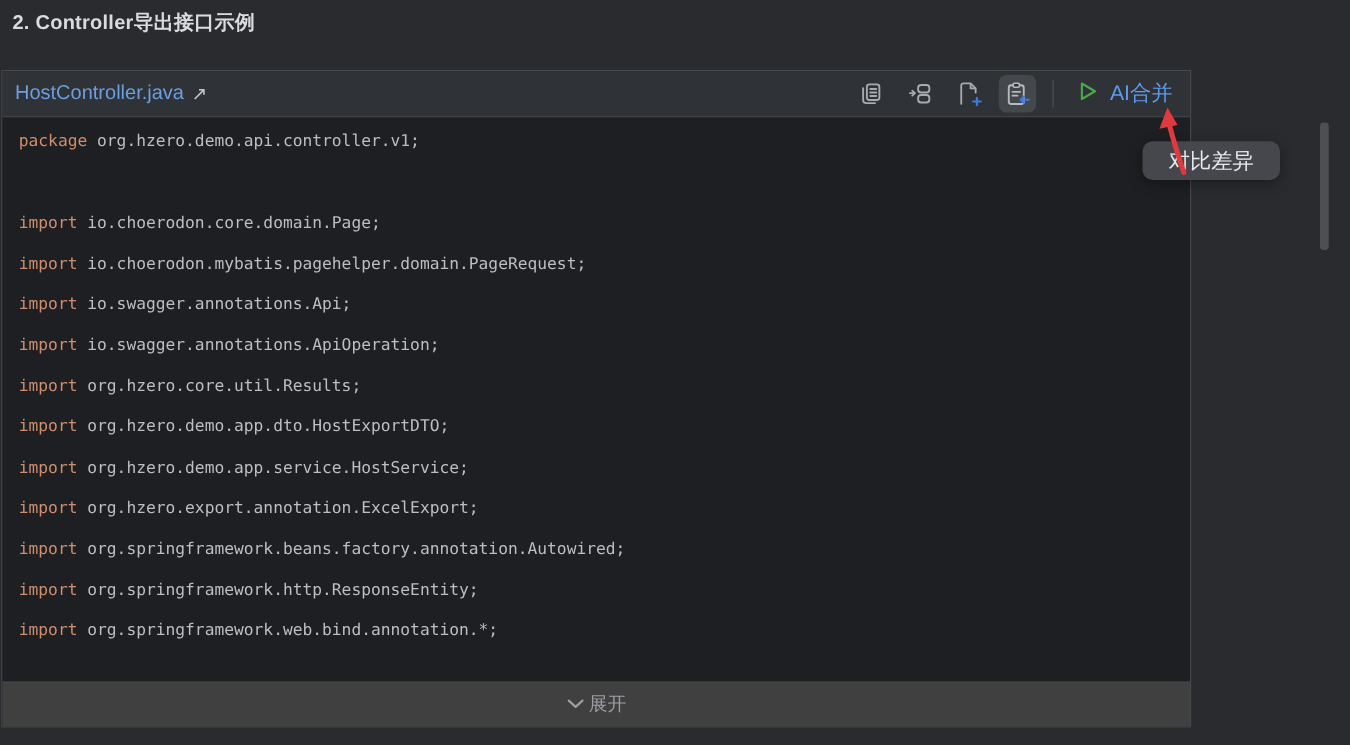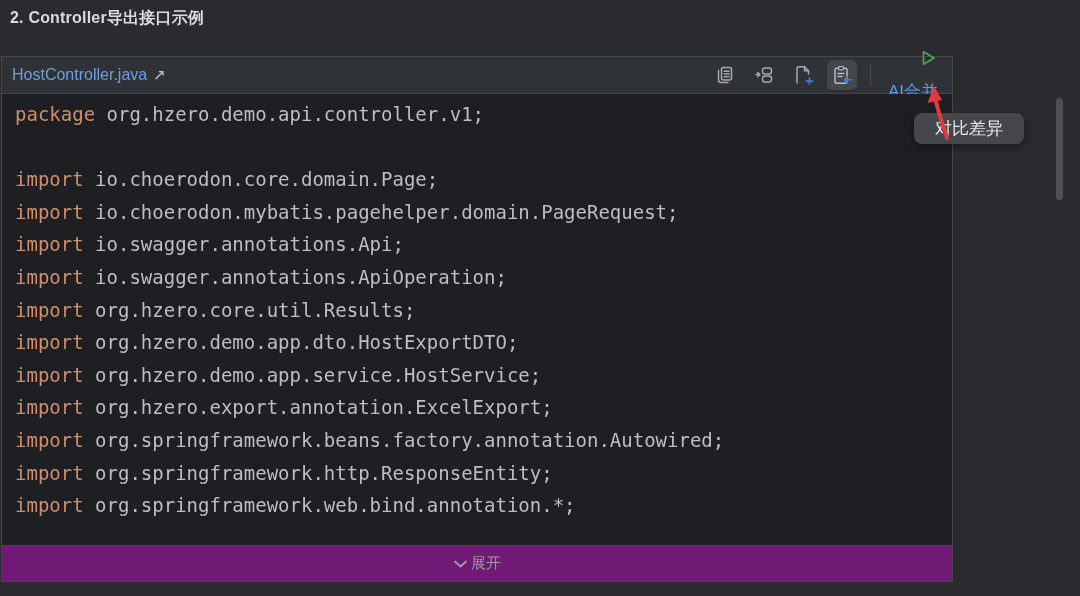--- a/index.html
+++ b/index.html
@@ -61,48 +61,47 @@
   }
   .tb-btn.active { background: #44474b; }
   .tb-btn svg { display: block; }
   .tb-divider {
     width: 1px; height: 22px;
     background: #4c4e52;
     margin: 0 4px;
   }
   .ai-merge {
     display: flex;
-    align-items: flex-end;
+    align-items: flex-start;
     gap: 8px;
     cursor: pointer;
     padding: 2px 4px;
-    flex-direction: column;
   }
   .ai-merge-label {
     color: #5e9bee;
     font-size: 17px;
   }
   .code-area {
     flex: 1 1 auto;
     background: #1e1f22;
     padding: 4px 0 0 13px;
     font-family: "DejaVu Sans Mono", "Liberation Mono", monospace;
-    font-size: 19px;
+    font-size: 13px;
     line-height: 32.6px;
     white-space: pre;
     overflow: hidden;
     position: relative;
   }
   .code-line { height: 32.6px; color: #bcbec4; }
   .tok-keyword { color: #cf8e6d; }
   .tok-plain { color: #bcbec4; }
   .expand-bar {
     flex: 0 0 36px;
     height: 36px;
-    background: #701a75;
+    background: #404040;
     border-top: 1px solid #424448;
     display: flex;
     align-items: center;
     justify-content: center;
     gap: 3px;
     cursor: pointer;
   }
   .expand-label { color: #9b9ea3; font-size: 15px; }
   .scroll-thumb {
     position: absolute;

